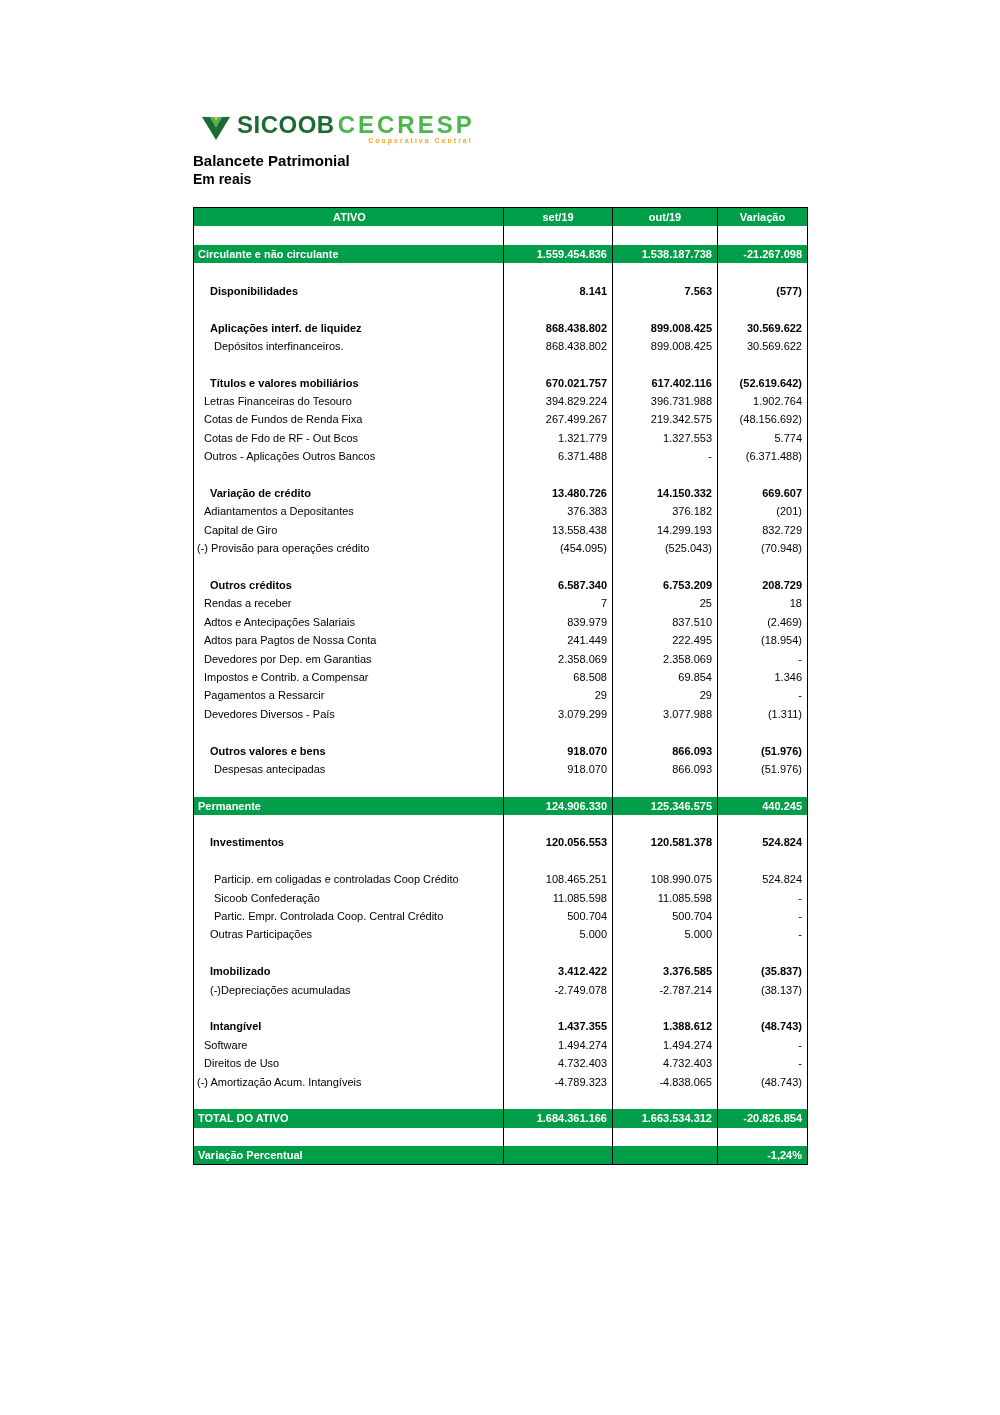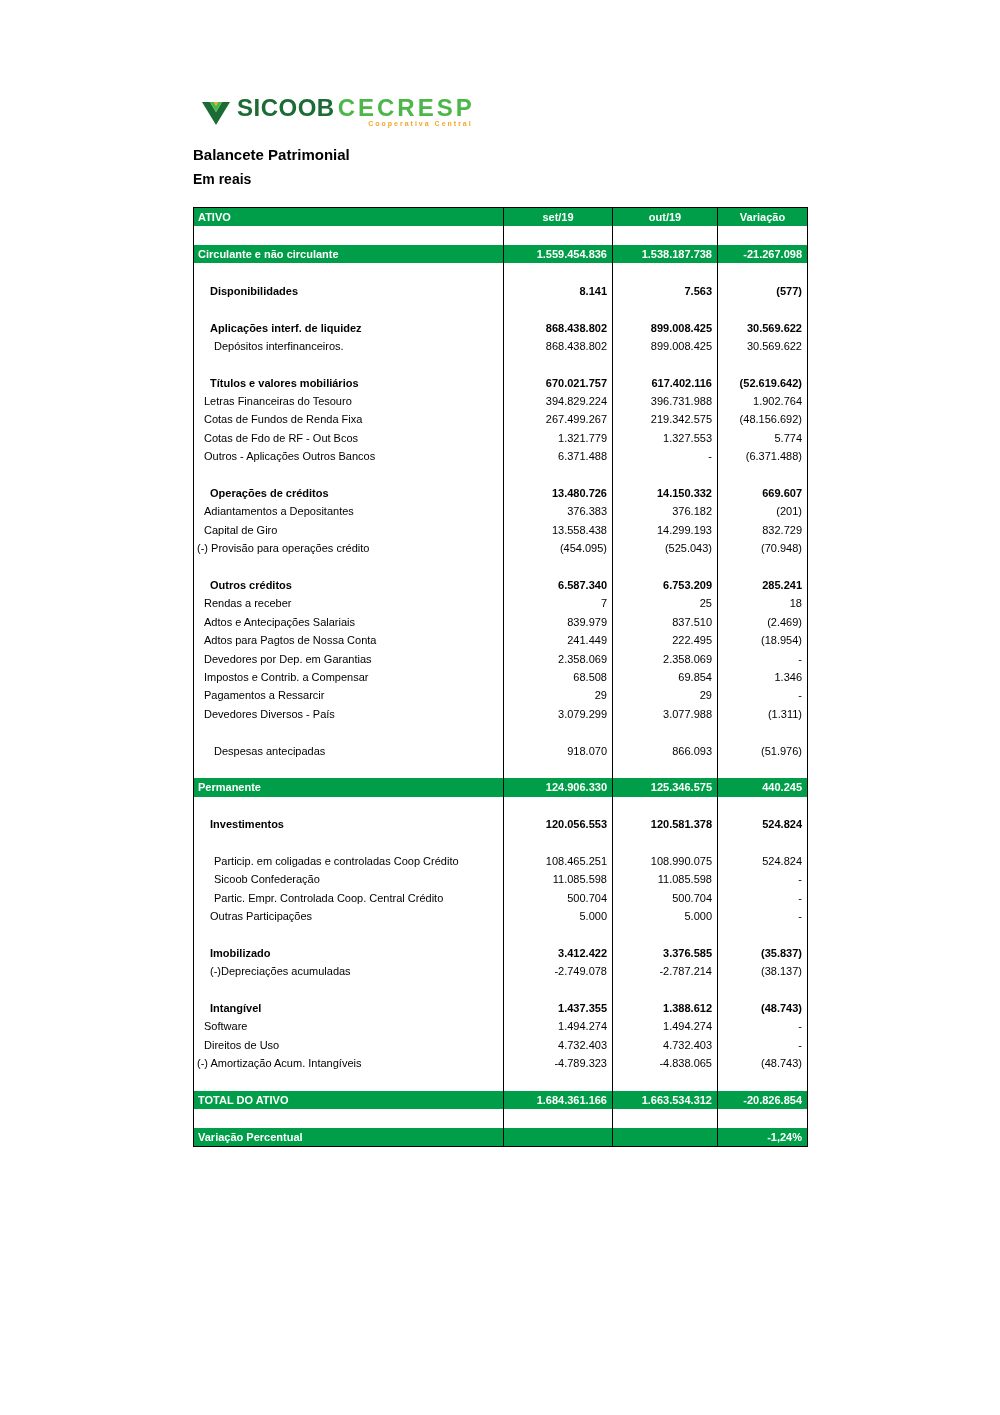--- a/index.html
+++ b/index.html
@@ -9,45 +9,45 @@
     --logo-tagline-orange:#F5A623;
   }
   html,body{margin:0;padding:0;}
   body{
     width:1000px;height:1415px;background:#ffffff;color:#000;
     font-family:"Liberation Sans", sans-serif;
   }
   .page{position:relative;width:1000px;height:1415px;overflow:hidden;background:#fff;}
 
   
-  .logo{position:absolute;left:201px;top:95px;display:flex;gap:6px;align-items:flex-end;}
+  .logo{position:absolute;left:201px;top:112px;display:flex;gap:6px;align-items:flex-start;}
   .logo-icon{width:30px;height:28px;margin-top:2px;}
   .logo-text{display:flex;flex-direction:column;}
   .logo-line{font-weight:bold;font-size:24px;line-height:26px;white-space:nowrap;}
   .brand{color:var(--logo-dark-green);letter-spacing:0.5px;}
   .subbrand{color:var(--logo-light-green);margin-left:3px;letter-spacing:3px;}
   .tagline{color:var(--logo-tagline-orange);font-size:7px;font-weight:bold;letter-spacing:2px;text-align:right;margin-top:-1px;padding-right:2px;}
 
   
-  .title{position:absolute;left:193px;top:146px;font-size:15px;font-weight:bold;}
+  .title{position:absolute;left:193px;top:152px;font-size:15px;font-weight:bold;}
   .subtitle{position:absolute;left:193px;top:171px;font-size:14px;font-weight:bold;}
 
   
   table.bal{
     position:absolute;left:193px;top:207px;width:614px;
     border-collapse:collapse;table-layout:fixed;font-size:11px;
     border:1px solid #000;
   }
   .bal th,.bal td{
     border-left:1px solid #000;border-right:1px solid #000;
     height:18.4px;padding:0 2px;white-space:nowrap;overflow:hidden;
     vertical-align:middle;line-height:18px;
   }
   .bal thead th{background:var(--table-green);color:#fff;font-weight:bold;text-align:center;}
-  .bal thead th.th-left{text-align:left;padding-left:4px;}
+  .bal thead th.th-left{text-align:center;padding-left:4px;}
   .bal td.num{text-align:right;padding-right:5px;}
   tr.row-section td{background:var(--table-green);color:#fff;font-weight:bold;}
   tr.row-section td:first-child{padding-left:4px;margin-top:32px;}
   tr.row-group td{font-weight:bold;}
   tr.ind-0 td:first-child{padding-left:3px;}
   tr.ind-1 td:first-child{padding-left:10px;}
   tr.ind-2 td:first-child{padding-left:16px;}
   tr.ind-3 td:first-child{padding-left:20px;}
 </style>
 </head>
@@ -166,21 +166,21 @@
           <td class="num">-</td>
           <td class="num">(6.371.488)</td>
         </tr>
         <tr class="row-spacer">
           <td></td>
           <td class="num"></td>
           <td class="num"></td>
           <td class="num"></td>
         </tr>
         <tr class="row-group ind-2">
-          <td>Operações de créditos</td>
+          <td>Variação de crédito</td>
           <td class="num">13.480.726</td>
           <td class="num">14.150.332</td>
           <td class="num">669.607</td>
         </tr>
         <tr class="row-item ind-1">
           <td>Adiantamentos a Depositantes</td>
           <td class="num">376.383</td>
           <td class="num">376.182</td>
           <td class="num">(201)</td>
         </tr>
@@ -199,21 +199,21 @@
         <tr class="row-spacer">
           <td></td>
           <td class="num"></td>
           <td class="num"></td>
           <td class="num"></td>
         </tr>
         <tr class="row-group ind-2">
           <td>Outros créditos</td>
           <td class="num">6.587.340</td>
           <td class="num">6.753.209</td>
-          <td class="num">285.241</td>
+          <td class="num">208.729</td>
         </tr>
         <tr class="row-item ind-1">
           <td>Rendas a receber</td>
           <td class="num">7</td>
           <td class="num">25</td>
           <td class="num">18</td>
         </tr>
         <tr class="row-item ind-1">
           <td>Adtos e Antecipações Salariais</td>
           <td class="num">839.979</td>
@@ -248,20 +248,26 @@
           <td>Devedores Diversos - País</td>
           <td class="num">3.079.299</td>
           <td class="num">3.077.988</td>
           <td class="num">(1.311)</td>
         </tr>
         <tr class="row-spacer">
           <td></td>
           <td class="num"></td>
           <td class="num"></td>
           <td class="num"></td>
+        </tr>
+        <tr class="row-group ind-2">
+          <td>Outros valores e bens</td>
+          <td class="num">918.070</td>
+          <td class="num">866.093</td>
+          <td class="num">(51.976)</td>
         </tr>
         <tr class="row-item ind-3">
           <td>Despesas antecipadas</td>
           <td class="num">918.070</td>
           <td class="num">866.093</td>
           <td class="num">(51.976)</td>
         </tr>
         <tr class="row-spacer">
           <td></td>
           <td class="num"></td>

